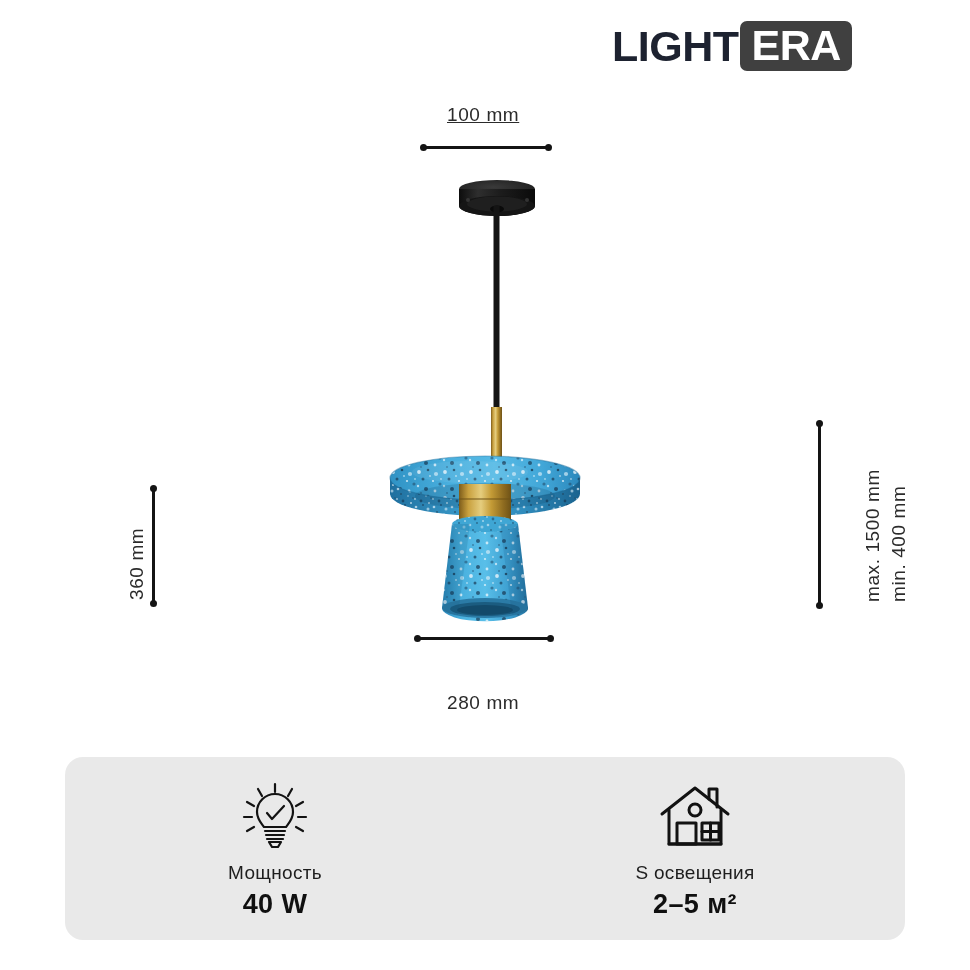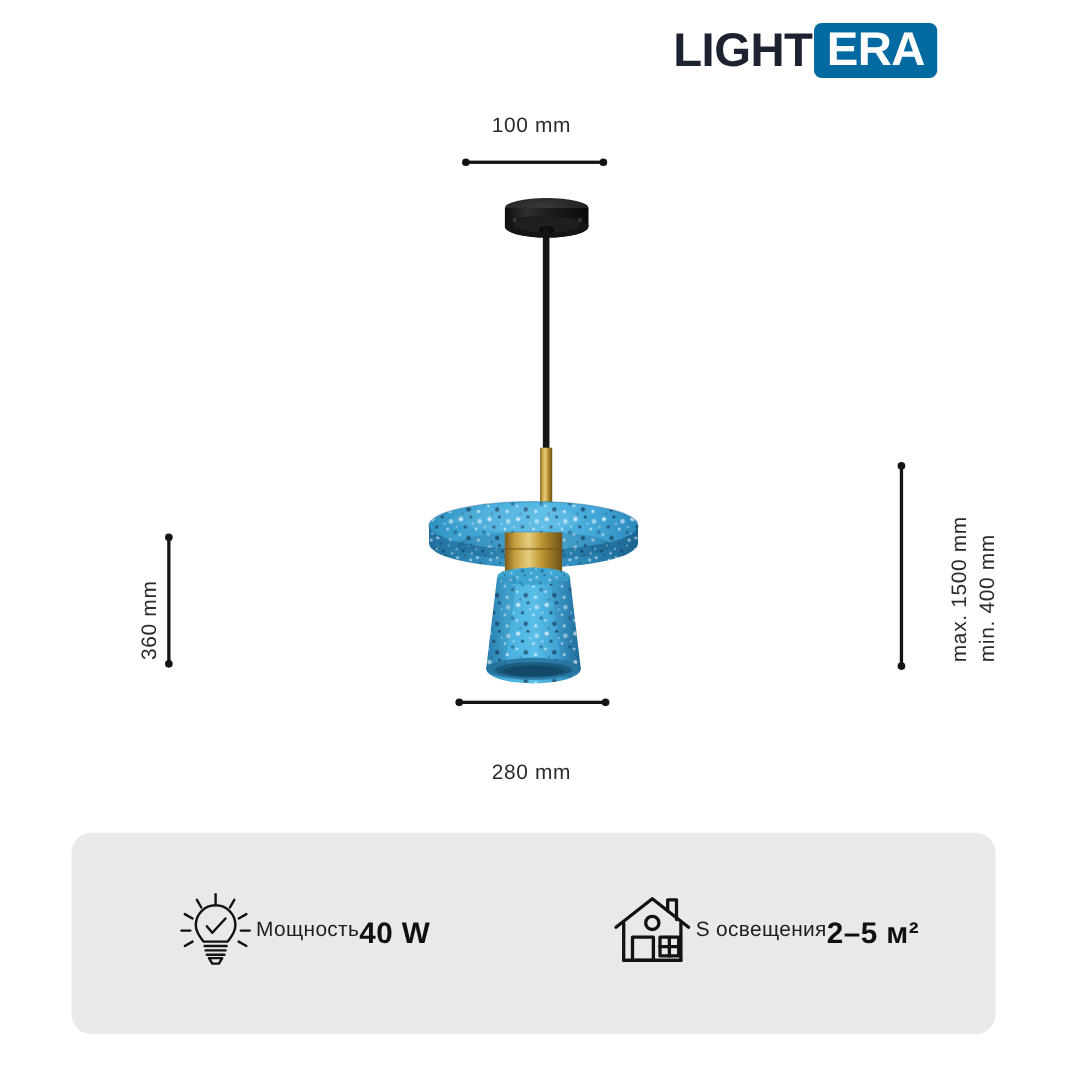--- a/index.html
+++ b/index.html
@@ -31,21 +31,21 @@
   }
   #brand-light {
     font-family: "Liberation Sans", "DejaVu Sans", sans-serif;
     font-size: 43px;
     font-weight: bold;
     letter-spacing: -0.5px;
     color: #1d2230;
     line-height: 1;
   }
   #brand-era-box {
-    background: #0369a1;
+    background: #404040;
     border-radius: 7px;
     padding: 3px 11px 4px 11px;
     margin-left: 2px;
     display: flex;
     align-items: center;
   }
   #brand-era {
     font-family: "Liberation Sans", "DejaVu Sans", sans-serif;
     font-size: 43px;
     font-weight: bold;
@@ -121,21 +121,21 @@
     width: 840px;
     height: 183px;
     background: #e9e9e9;
     border-radius: 18px;
     display: flex;
     align-items: center;
   }
   .spec-item {
     flex: 1 1 0;
     display: flex;
-    flex-direction: row;
+    flex-direction: column;
     align-items: center;
     justify-content: center;
   }
   .spec-icon {
     height: 76px;
     display: flex;
     align-items: center;
     justify-content: center;
     margin-bottom: 8px;
   }
@@ -157,21 +157,21 @@
 
 <div id="sheet">
 
   <div id="brand-logo">
     <span id="brand-light">LIGHT</span>
     <span id="brand-era-box">
       <span id="brand-era">ERA</span>
     </span>
   </div>
 
-  <div class="dim-label" style="left:447px; top:104px;">100 mm</div>
+  <div class="dim-label" style="left:447px; top:104px;text-decoration:underline;">100 mm</div>
   <div class="dim-line-h" style="left:422px; top:146px; width:128px;"></div>
 
   <div class="dim-line-h" style="left:416px; top:637px; width:136px;"></div>
   <div class="dim-label" style="left:447px; top:692px;">280 mm</div>
 
   <div class="dim-line-v" style="left:152px; top:487px; height:118px;"></div>
   <div class="dim-label vertical" style="left:126px; top:600px;">360 mm</div>
 
   <div class="dim-line-v" style="left:818px; top:422px; height:185px;"></div>
   <div class="dim-label vertical" style="left:862px; top:602px;">max. 1500 mm</div>

